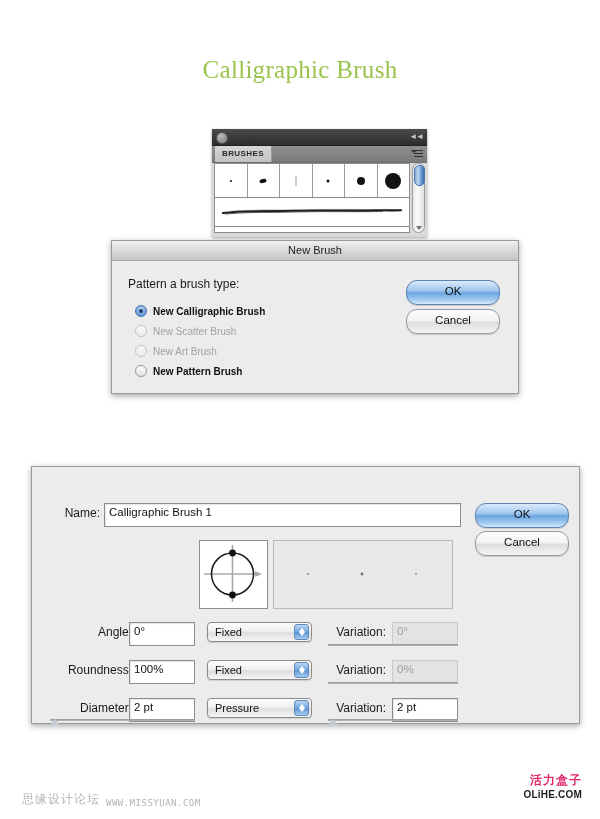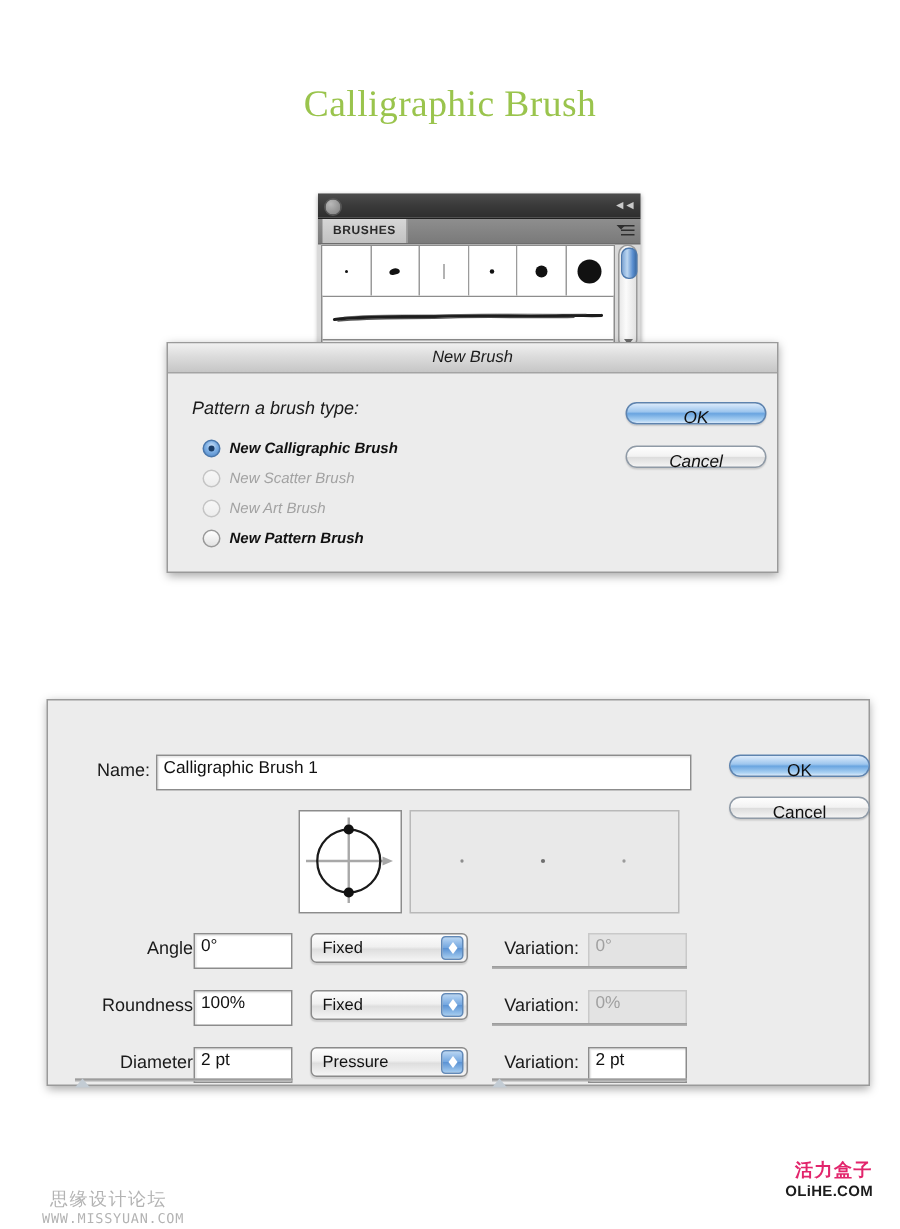--- a/index.html
+++ b/index.html
@@ -144,21 +144,21 @@
     height: 19px;
     background: linear-gradient(to bottom, #f0f0f0 0%, #dcdcdc 45%, #c6c6c6 100%);
     border-bottom: 1px solid #a4a4a4;
     text-align: center;
     font-size: 11px;
     color: #1c1c1c;
     line-height: 19px;
   }
 
   
-  #new-brush-dialog { left: 111px; top: 228px; width: 406px; height: 152px; font-style: italic; }
+  #new-brush-dialog { left: 111px; top: 240px; width: 406px; height: 152px; }
   #select-brush-label {
     position: absolute; left: 16px; top: 36px;
     font-size: 12px; color: #1a1a1a;
   }
   .radio-row {
     position: absolute; left: 23px;
     display: flex; align-items: center;
     font-size: 10px;
   }
   .radio-row .radio {
@@ -185,31 +185,30 @@
   .radio-row .rlabel { color: #111; font-weight: bold; }
   .radio-row.disabled .rlabel { color: #a2a2a2; font-weight: normal; }
   .radio-row.disabled .radio {
     background: linear-gradient(to bottom, #f7f7f7, #ededed);
     border-color: #c4c4c4;
   }
 
   
   .aqua-btn {
     position: absolute;
-    height: 15px;
+    height: 25px;
     border-radius: 11px;
     font-size: 11.5px;
     line-height: 20px;
     text-align: center;
     color: #101010;
     border: 1px solid #8f9aa6;
     background: linear-gradient(to bottom, #fefefe 0%, #f2f2f2 48%, #dcdcdc 52%, #f4f4f4 100%);
     box-shadow: 0 1px 1px rgba(0,0,0,.15);
     box-sizing: border-box;
-    margin-left: 11px;
   }
   .aqua-btn.primary {
     border: 1px solid #5e83ae;
     background: linear-gradient(to bottom, #dcebfb 0%, #9ec6ee 42%, #6aa5e0 52%, #a9d0f2 85%, #d8e9fa 100%);
   }
 
   
   #cbo-dialog { left: 31px; top: 466px; width: 547px; height: 256px; }
   .form-label {
     position: absolute;
@@ -286,23 +285,22 @@
     position: absolute;
     width: 0; height: 0;
     border-left: 5px solid transparent;
     border-right: 5px solid transparent;
     border-bottom: 6px solid #c3ccd4;
   }
 
   
   #footer-left {
     position: absolute; left: 22px; top: 791px;
-    display: flex; align-items: center;
+    display: flex; align-items: flex-end;
     color: #b3b3b3;
-    flex-direction: column;
   }
   #wm-cn { font-size: 12px; letter-spacing: 1px; }
   #wm-url {
     font-size: 9px; margin-left: 6px; letter-spacing: .5px;
     font-family: "DejaVu Sans Mono", monospace;
   }
   #footer-right {
     position: absolute; right: 18px; top: 772px; text-align: right;
   }
   #wm-box {

